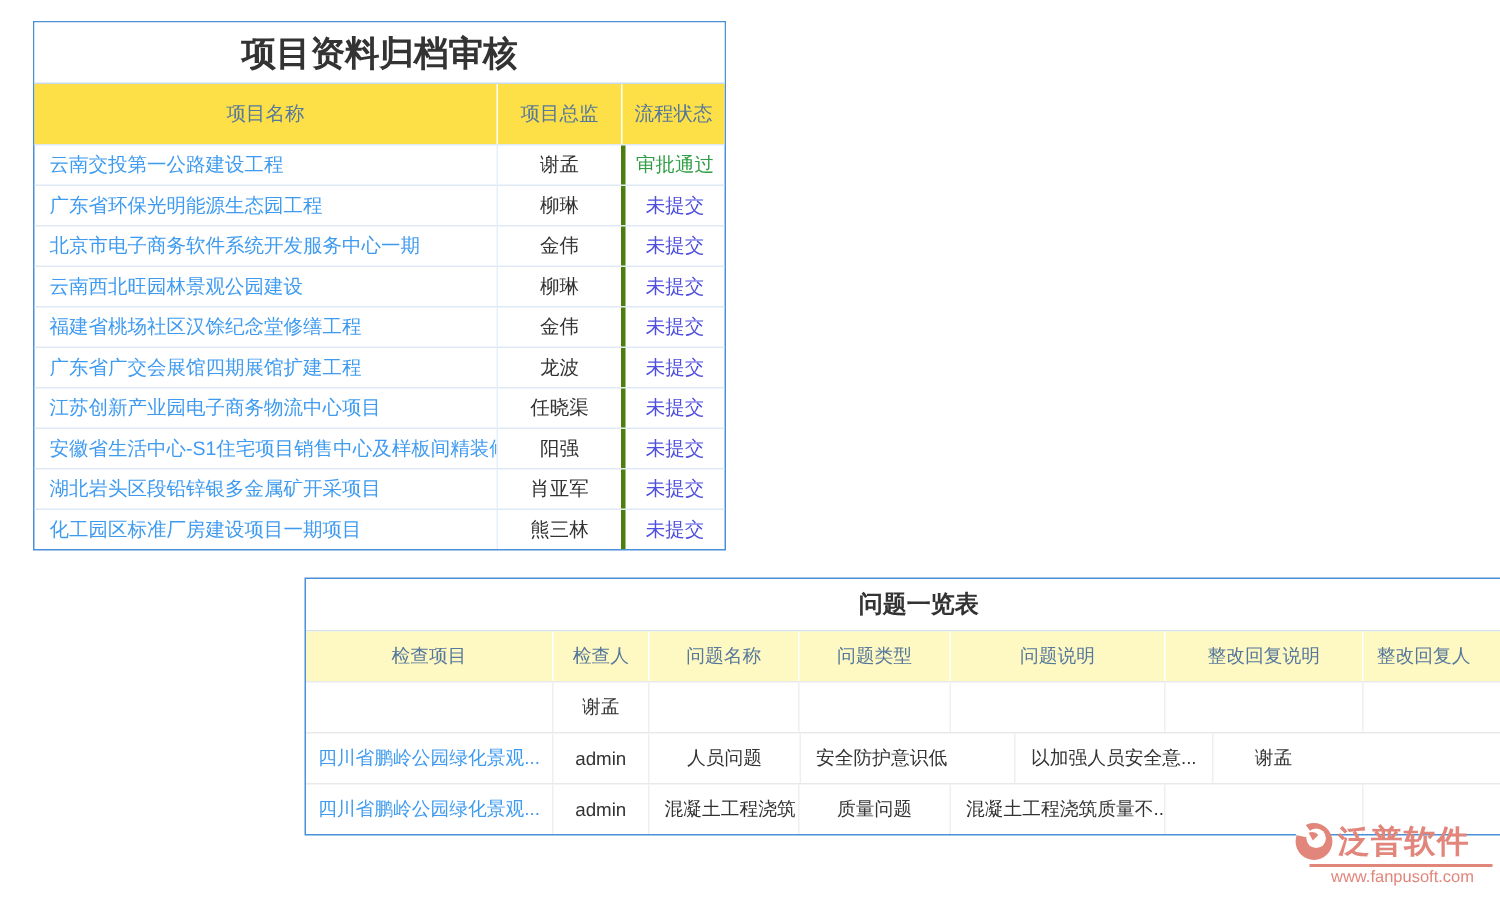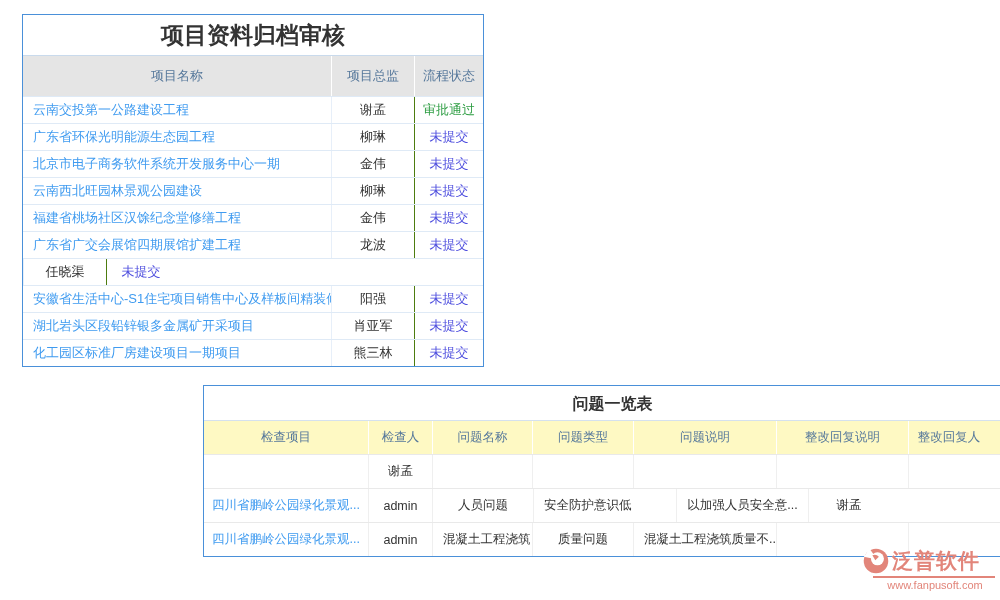--- a/index.html
+++ b/index.html
@@ -4,32 +4,32 @@
 <style>
   * { margin:0; padding:0; box-sizing:border-box; }
   html,body { width:1000px; height:600px; background:#ffffff;
     font-family:"Liberation Sans","DejaVu Sans",sans-serif; position:relative; overflow:hidden; }
 
   
   .t1 { position:absolute; left:22px; top:14px; width:462px;
         border:1px solid #4a90d9; background:#fff; }
   .t1-title { height:41px; line-height:41px; text-align:center; font-size:23px;
         font-weight:bold; color:#333; background:#fff; border-bottom:1px solid #c9daec; }
-  .t1-header { display:flex; height:40px; background:#e5e5e5; }
+  .t1-header { display:flex; height:40px; background:#fde047; }
   .t1-header .hcell { display:flex; align-items:center; justify-content:center;
         font-size:13px; color:#56789b; }
   .t1-header .hcell + .hcell { border-left:1px solid #ffffff; }
   .h1-project { width:308px; } .h1-director { width:83px; } .h1-status { width:69px; }
 
   .t1-row { display:flex; height:27px; border-top:1px solid #dfeaf6; }
   .t1-row:first-of-type { border-top:none; }
   .t1-cell { display:flex; align-items:center; font-size:13px; overflow:hidden; white-space:nowrap; }
   .c1-project { width:308px; padding-left:10px; color:#3f9bf0; }
   .c1-director { width:83px; justify-content:center; color:#333; border-left:1px solid #e7eff9; }
-  .c1-status { width:69px; justify-content:center; border-left:1px solid #4d7c0f; }
+  .c1-status { width:69px; justify-content:center; border-left:3px solid #4d7c0f; }
   .st-approved { color:#2f9e44; }
   .st-unsubmitted { color:#4d4dde; }
 
   
   .t2 { position:absolute; left:203px; top:385px; width:819px;
         border:1px solid #4a90d9; background:#fff; }
   .t2-title { height:35px; line-height:35px; text-align:center; font-size:16px;
         font-weight:bold; color:#333; border-bottom:1px solid #d5e1ee; }
   .t2-header { display:flex; height:33px; background:#fef9c3; }
   .t2-header .hcell { display:flex; align-items:center; justify-content:center;
@@ -94,20 +94,21 @@
     <div class="t1-cell c1-project">福建省桃场社区汉馀纪念堂修缮工程</div>
     <div class="t1-cell c1-director">金伟</div>
     <div class="t1-cell c1-status st-unsubmitted">未提交</div>
   </div>
   <div class="t1-row">
     <div class="t1-cell c1-project">广东省广交会展馆四期展馆扩建工程</div>
     <div class="t1-cell c1-director">龙波</div>
     <div class="t1-cell c1-status st-unsubmitted">未提交</div>
   </div>
   <div class="t1-row">
+    <div class="t1-cell c1-project">江苏创新产业园电子商务物流中心项目</div>
     <div class="t1-cell c1-director">任晓渠</div>
     <div class="t1-cell c1-status st-unsubmitted">未提交</div>
   </div>
   <div class="t1-row">
     <div class="t1-cell c1-project">安徽省生活中心-S1住宅项目销售中心及样板间精装修及</div>
     <div class="t1-cell c1-director">阳强</div>
     <div class="t1-cell c1-status st-unsubmitted">未提交</div>
   </div>
   <div class="t1-row">
     <div class="t1-cell c1-project">湖北岩头区段铅锌银多金属矿开采项目</div>

